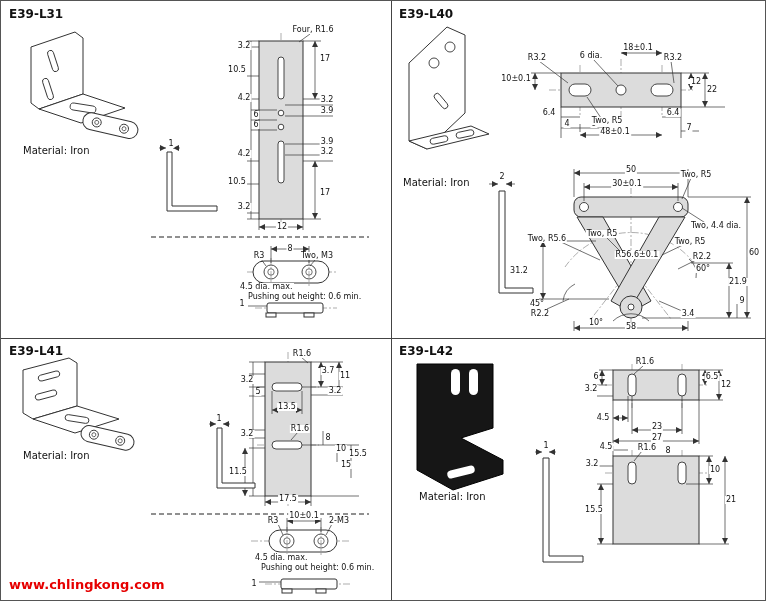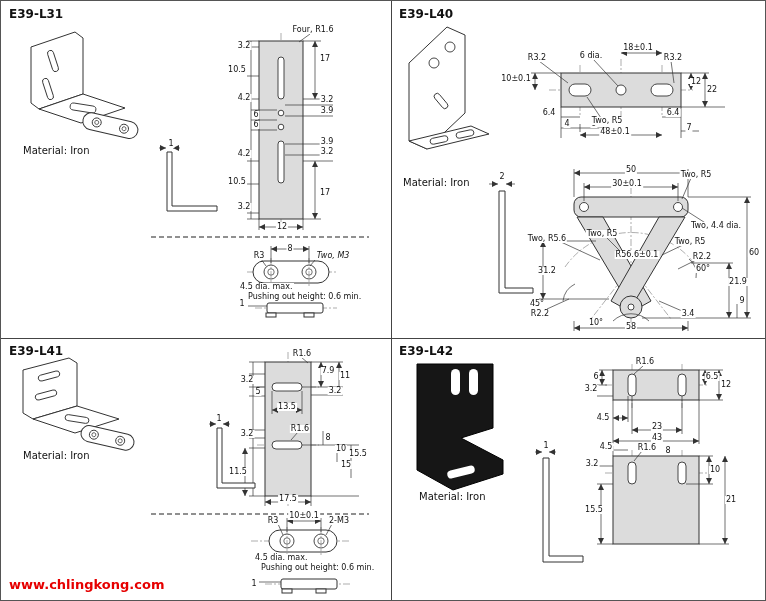--- a/index.html
+++ b/index.html
@@ -124,21 +124,21 @@
         <span class="dim" style="left: 326px; top: 141px;">3.9</span>
         <span class="dim" style="left: 326px; top: 151px;">3.2</span>
         <span class="dim" style="left: 243px; top: 153px;">4.2</span>
         <span class="dim" style="left: 236px; top: 181px;">10.5</span>
         <span class="dim" style="left: 324px; top: 192px;">17</span>
         <span class="dim" style="left: 243px; top: 206px;">3.2</span>
         <span class="dim" style="left: 281px; top: 226px;">12</span>
         <span class="dim" style="left: 170px; top: 143px;">1</span>
         <span class="dim" style="left: 258px; top: 255px;">R3</span>
         <span class="dim" style="left: 289px; top: 248px;">8</span>
-        <span class="dim" style="left: 332px; top: 255px; font-style: italic;">Two, M3</span>
+        <span class="dim" style="left: 316px; top: 255px;">Two, M3</span>
         <span class="dim left" style="left: 238px; top: 286px;">4.5 dia. max.</span>
         <span class="dim left" style="left: 246px; top: 296px;">Pushing out height: 0.6 min.</span>
         <span class="dim" style="left: 241px; top: 303px;">1</span>
       </div>
   </div>
 
   <div class="panel" id="p-l40">
     <svg class="art" width="376" height="337" viewBox="0 0 376 337">
       <defs>
           <marker id="a2" markerWidth="7" markerHeight="7" refX="6" refY="3" orient="auto-start-reverse" markerUnits="userSpaceOnUse">
@@ -243,21 +243,21 @@
         <span class="dim" style="left: 111px; top: 176px;">2</span>
         <span class="dim" style="left: 240px; top: 169px;">50</span>
         <span class="dim" style="left: 305px; top: 174px;">Two, R5</span>
         <span class="dim" style="left: 236px; top: 183px;">30±0.1</span>
         <span class="dim" style="left: 325px; top: 225px;">Two, 4.4 dia.</span>
         <span class="dim" style="left: 156px; top: 238px;">Two, R5.6</span>
         <span class="dim" style="left: 211px; top: 233px;">Two, R5</span>
         <span class="dim" style="left: 299px; top: 241px;">Two, R5</span>
         <span class="dim" style="left: 246px; top: 254px; text-align: center;">R56.6±0.1</span>
         <span class="dim" style="left: 311px; top: 256px;">R2.2</span>
-        <span class="dim" style="left: 156px; top: 270px;">31.2</span>
+        <span class="dim" style="left: 128px; top: 270px;">31.2</span>
         <span class="dim" style="left: 363px; top: 252px;">60</span>
         <span class="dim" style="left: 312px; top: 268px;">60°</span>
         <span class="dim" style="left: 347px; top: 281px;">21.9</span>
         <span class="dim" style="left: 351px; top: 300px;">9</span>
         <span class="dim" style="left: 146px; top: 303px;">45°</span>
         <span class="dim" style="left: 149px; top: 313px;">R2.2</span>
         <span class="dim" style="left: 205px; top: 322px;">10°</span>
         <span class="dim" style="left: 297px; top: 313px;">3.4</span>
         <span class="dim" style="left: 240px; top: 326px;">58</span>
       </div>
@@ -336,21 +336,21 @@
       <line class="c" x1="264" y1="246" x2="350" y2="246"></line>
       <rect class="o" x="280" y="241" width="56" height="10" rx="2"></rect>
       <rect class="o" x="281" y="251" width="10" height="4"></rect>
       <rect class="o" x="315" y="251" width="10" height="4"></rect>
       <line class="k" x1="258" y1="244" x2="280" y2="244"></line>
     </svg>
     <div class="title">E39-L41</div>
     <div class="material" style="left:22px;top:112px">Material: Iron</div>
     <div class="labels">
         <span class="dim" style="left: 301px; top: 16px;">R1.6</span>
-        <span class="dim" style="left: 327px; top: 33px;">7.9</span>
+        <span class="dim" style="left: 327px; top: 33px;">3.7</span>
         <span class="dim" style="left: 344px; top: 38px;">11</span>
         <span class="dim" style="left: 246px; top: 42px;">3.2</span>
         <span class="dim" style="left: 257px; top: 54px;">5</span>
         <span class="dim" style="left: 334px; top: 53px;">3.2</span>
         <span class="dim" style="left: 286px; top: 69px;">13.5</span>
         <span class="dim" style="left: 246px; top: 96px;">3.2</span>
         <span class="dim" style="left: 299px; top: 91px;">R1.6</span>
         <span class="dim" style="left: 327px; top: 100px;">8</span>
         <span class="dim" style="left: 340px; top: 111px;">10</span>
         <span class="dim" style="left: 357px; top: 116px;">15.5</span>
@@ -429,21 +429,21 @@
     <div class="title">E39-L42</div>
     <div class="material" style="left:28px;top:153px">Material: Iron</div>
     <div class="labels">
         <span class="dim" style="left: 205px; top: 39px;">6</span>
         <span class="dim" style="left: 200px; top: 51px;">3.2</span>
         <span class="dim" style="left: 254px; top: 24px;">R1.6</span>
         <span class="dim" style="left: 321px; top: 39px;">6.5</span>
         <span class="dim" style="left: 335px; top: 47px;">12</span>
         <span class="dim" style="left: 212px; top: 80px;">4.5</span>
         <span class="dim" style="left: 266px; top: 89px;">23</span>
-        <span class="dim" style="left: 266px; top: 100px;">43</span>
+        <span class="dim" style="left: 266px; top: 100px;">27</span>
         <span class="dim" style="left: 215px; top: 109px;">4.5</span>
         <span class="dim" style="left: 256px; top: 110px;">R1.6</span>
         <span class="dim" style="left: 277px; top: 113px;">8</span>
         <span class="dim" style="left: 201px; top: 126px;">3.2</span>
         <span class="dim" style="left: 324px; top: 132px;">10</span>
         <span class="dim" style="left: 340px; top: 162px;">21</span>
         <span class="dim" style="left: 203px; top: 172px;">15.5</span>
         <span class="dim" style="left: 155px; top: 108px;">1</span>
       </div>
   </div>

